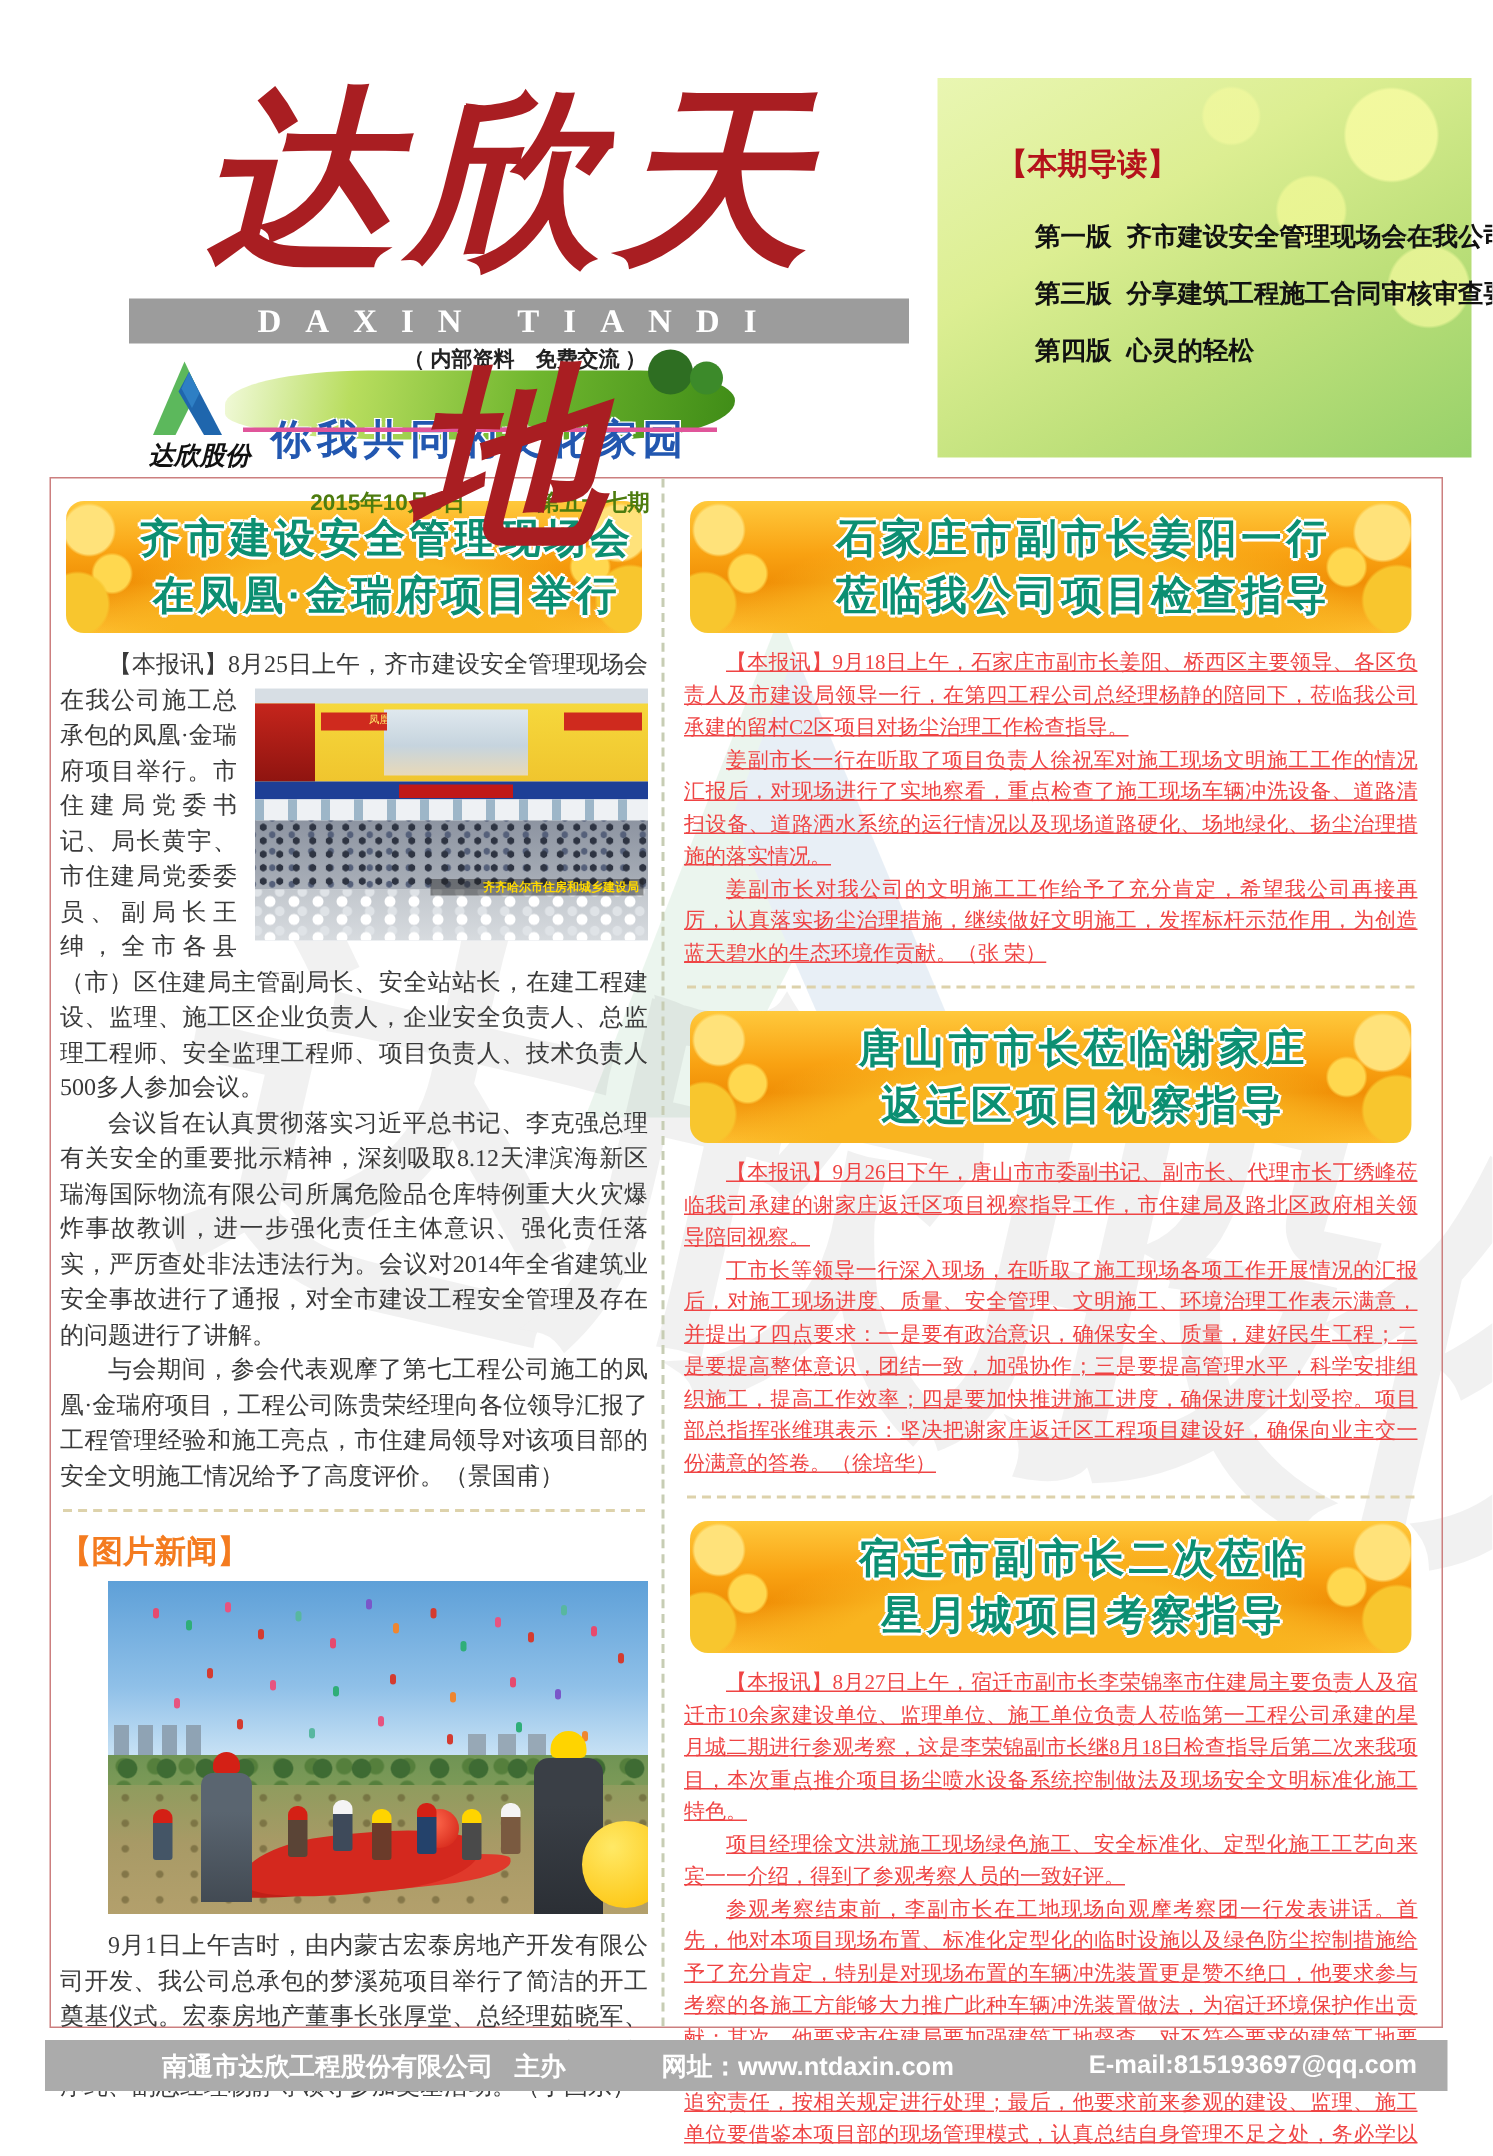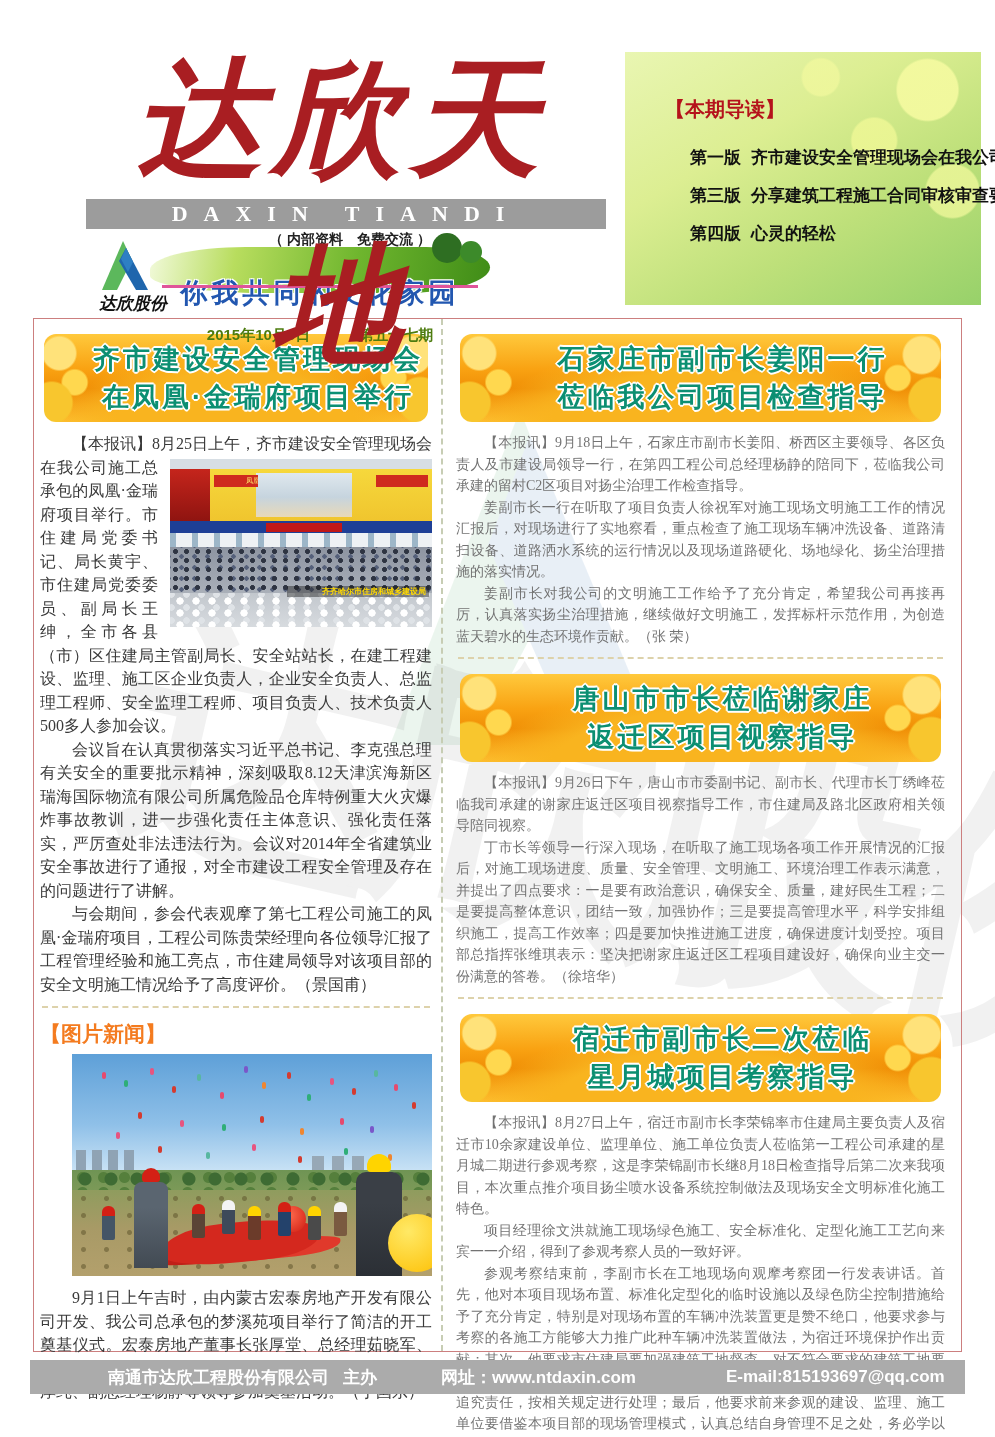--- a/index.html
+++ b/index.html
@@ -66,21 +66,21 @@
        radial-gradient(circle at 96% 24%,#ffe27a 0 18px,rgba(255,226,122,0) 20px),
        radial-gradient(circle at 98% 75%,#f8c62e 0 22px,rgba(248,198,46,0) 24px),
        radial-gradient(circle at 91% 50%,#ffd84f 0 12px,rgba(255,216,79,0) 14px),
        radial-gradient(ellipse at 50% 115%,#f9b41f 0 45%,rgba(249,180,31,0) 65%),
        linear-gradient(180deg,#ffc93c 0%,#f9a212 40%,#f08f06 62%,#fdbe2e 100%);}
   .gold-banner .bl{font-family:Liberation Sans, sans-serif;font-weight:bold;font-size:27px;
      line-height:38px;color:#0c8f72;letter-spacing:3px;
      text-shadow:-2px 0 0 #fff,2px 0 0 #fff,0 -2px 0 #fff,0 2px 0 #fff,
                  -1px -1px 0 #fff,1px 1px 0 #fff,1px -1px 0 #fff,-1px 1px 0 #fff;padding-left:44px;}
   .body-l p{margin:0;text-indent:2em;font-size:16px;line-height:23.5px;text-align:justify;color:#3a3a3a;}
-  .body-r p{margin:0;text-indent:2em;font-size:14px;line-height:21.5px;text-align:justify;color:#737373;}
+  .body-r p{margin:0;text-indent:2em;font-size:14px;line-height:21.5px;text-align:justify;color:#ef4444;text-decoration:underline;}
   .dash-sep{border:none;border-top:2px dashed #ddd2ab;margin:10px 2px;}
   
   .photo1{float:right;width:262px;height:168px;margin:3px 0 5px 12px;position:relative;
           overflow:hidden;background:#e8ecef;}
   .p1-sky{position:absolute;left:0;top:0;width:100%;height:12px;background:#d7dee4;}
   .p1-wall{position:absolute;left:0;top:10px;width:100%;height:52px;
            background:linear-gradient(180deg,#f6d83c,#f0c52e);}
   .p1-poster{position:absolute;left:0;top:10px;width:40px;height:52px;
              background:linear-gradient(180deg,#c5251c,#8f1410);}
   .p1-center{position:absolute;left:86px;top:14px;width:96px;height:44px;

